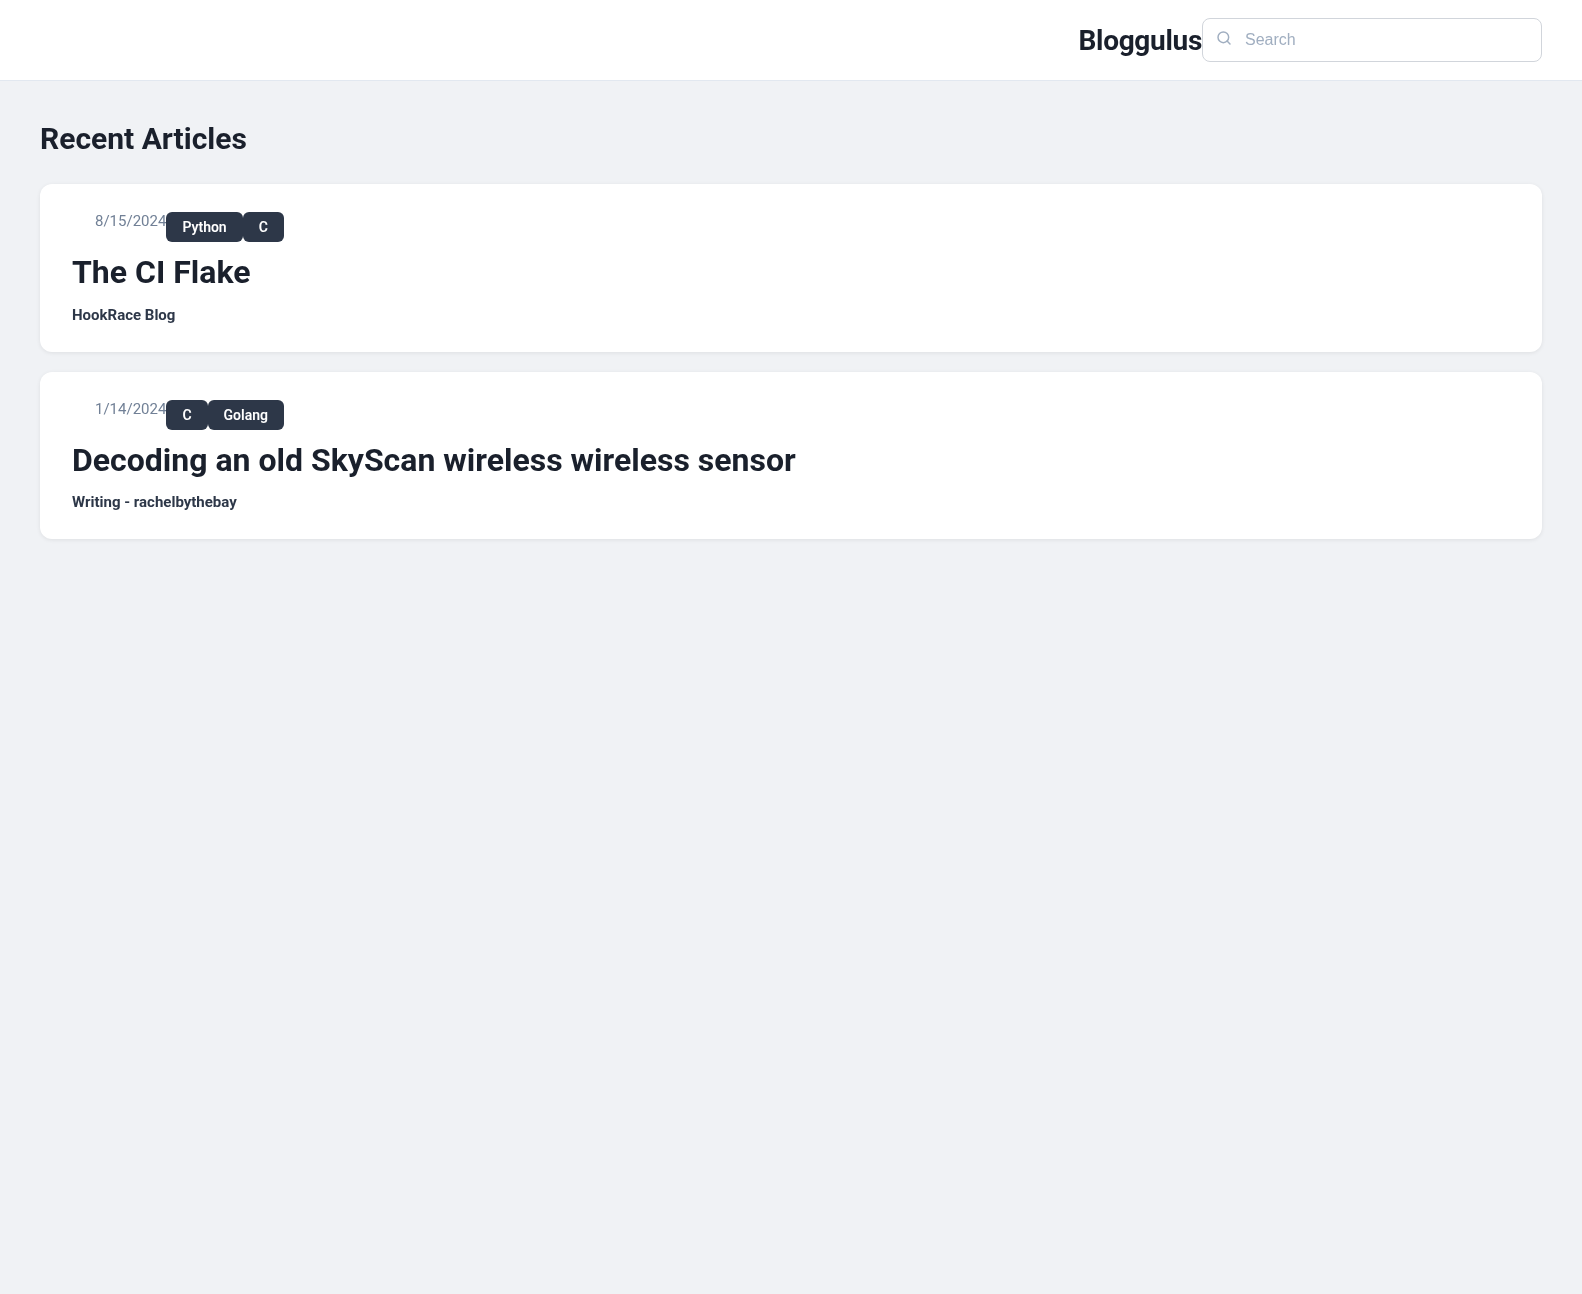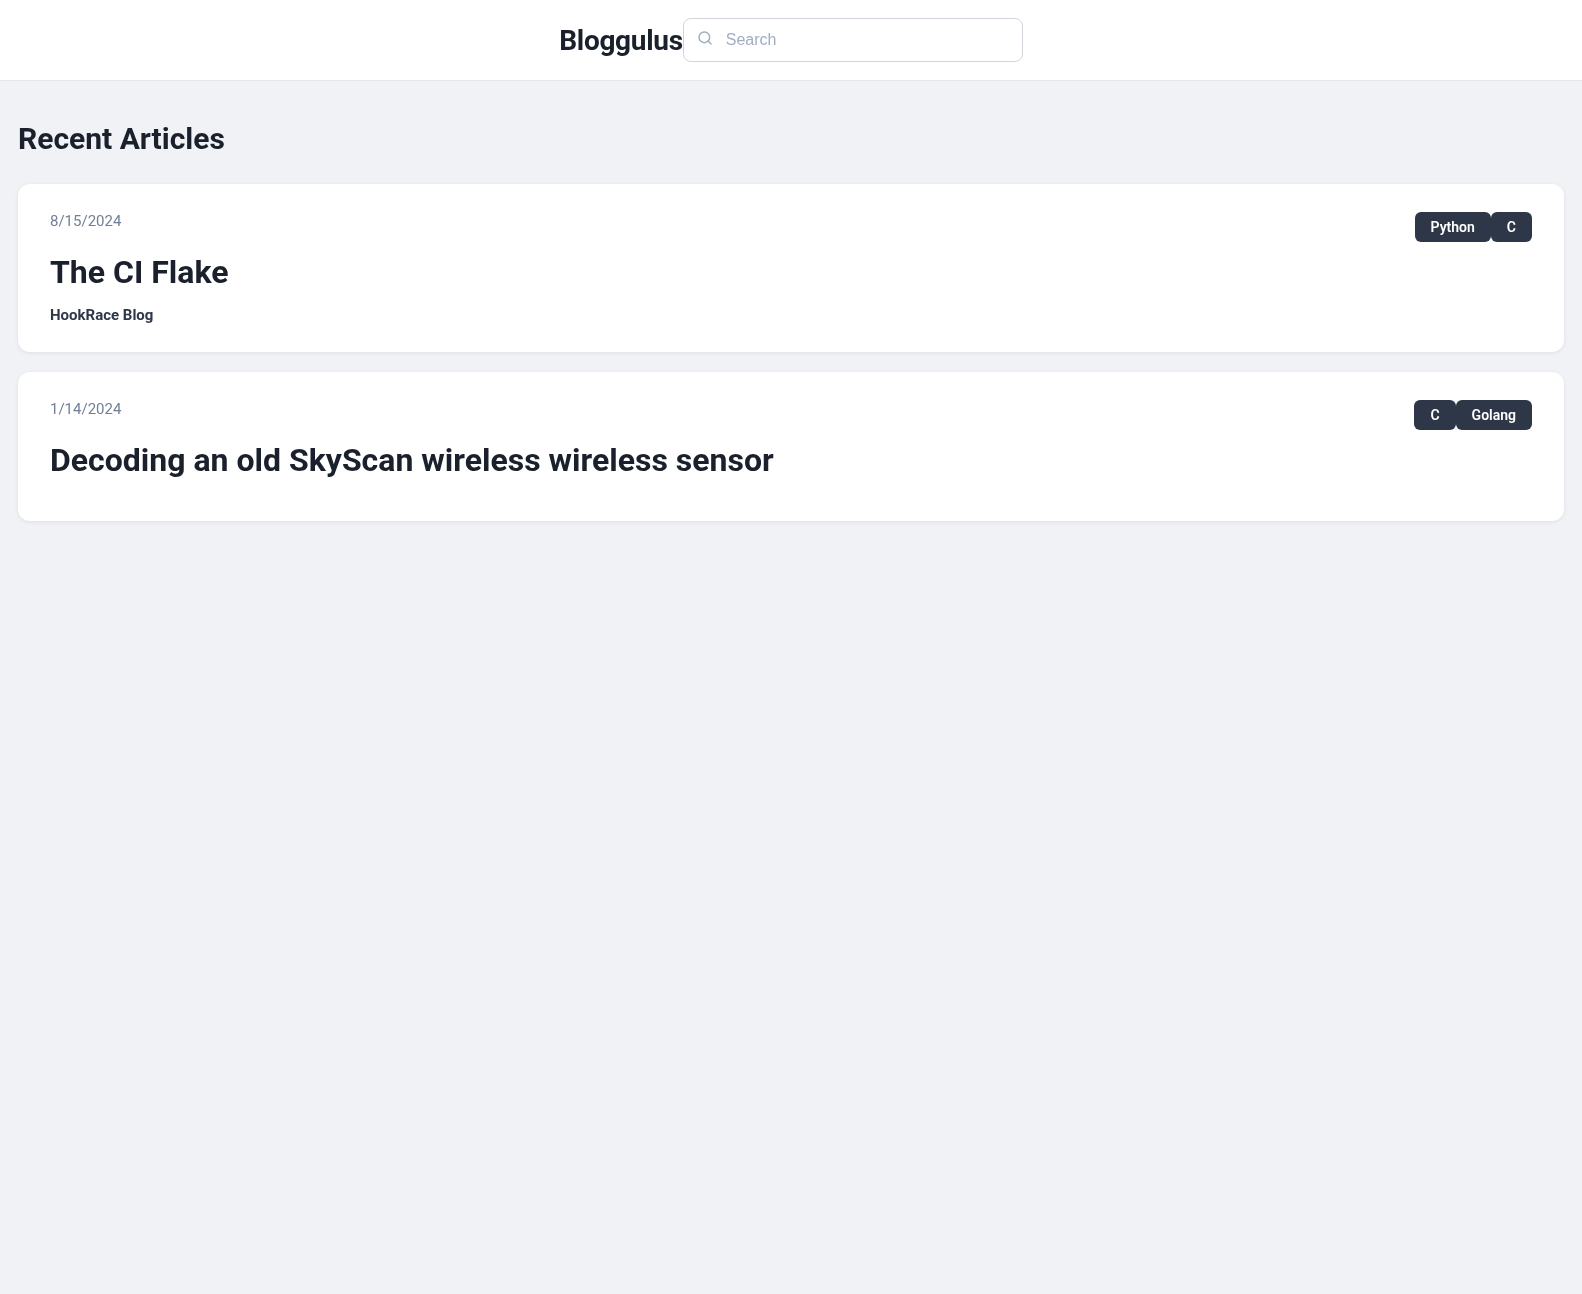--- a/index.html
+++ b/index.html
@@ -14,21 +14,21 @@
       color: #2d3748;
       min-height: 1294px;
     }
 
     header {
       background-color: #ffffff;
       border-bottom: 1px solid #e2e8f0;
       padding: 18px 40px;
       display: flex;
       align-items: center;
-      justify-content: center;
+      justify-content: flex-end;
     }
 
     .site-title {
       font-size: 28px;
       font-weight: 700;
       color: #1a202c;
       letter-spacing: -0.3px;
     }
 
     .search-wrapper {
@@ -55,21 +55,21 @@
       color: #4a5568;
       background: #ffffff;
       outline: none;
     }
 
     .search-input::placeholder {
       color: #a0aec0;
     }
 
     main {
-      padding: 40px 18px;
+      padding: 40px 40px;
       max-width: 1582px;
     }
 
     .section-title {
       font-size: 30px;
       font-weight: 700;
       color: #1a202c;
       margin-bottom: 28px;
     }
 
@@ -84,23 +84,23 @@
       border-radius: 12px;
       padding: 28px 32px;
       box-shadow: 0 1px 4px rgba(0,0,0,0.08);
       display: flex;
       flex-direction: column;
       position: relative;
     }
 
     .card-top {
       display: flex;
-      justify-content: space-between;
       align-items: flex-start;
       margin-bottom: 10px;
+      margin-left: 23px;
     }
 
     .article-date {
       font-size: 15px;
       color: #718096;
     }
 
     .tags {
       display: flex;
     }
@@ -161,15 +161,16 @@
     </div>
       <div class="article-card">
       <div class="card-top">
         <span class="article-date">1/14/2024</span>
         <div class="tags">
             <span class="tag">C</span>
             <span class="tag">Golang</span>
           </div>
       </div>
       <h3 class="article-title">Decoding an old SkyScan wireless wireless sensor</h3>
+      <span class="article-source">Writing - rachelbythebay</span>
     </div>
     </div>
 </main>
 
 </body></html>

